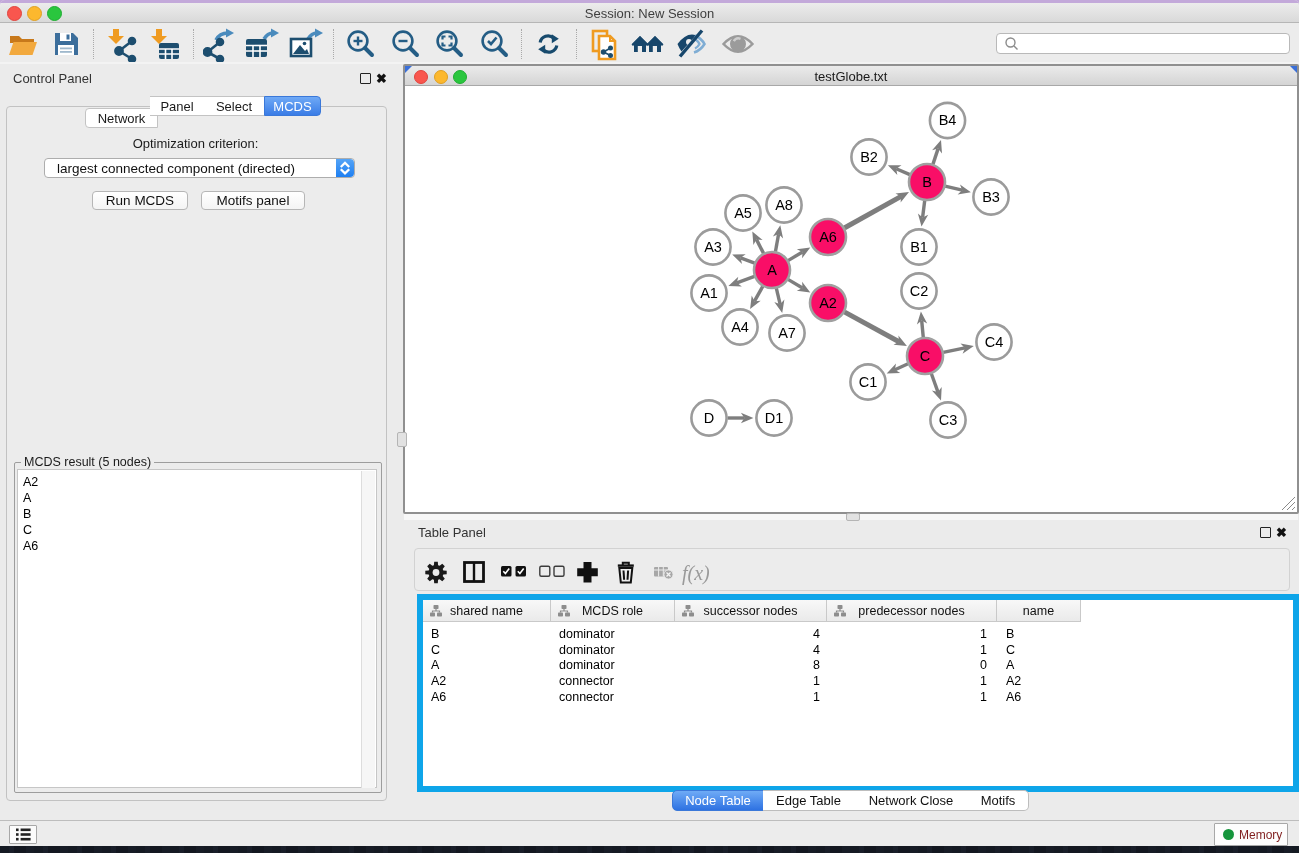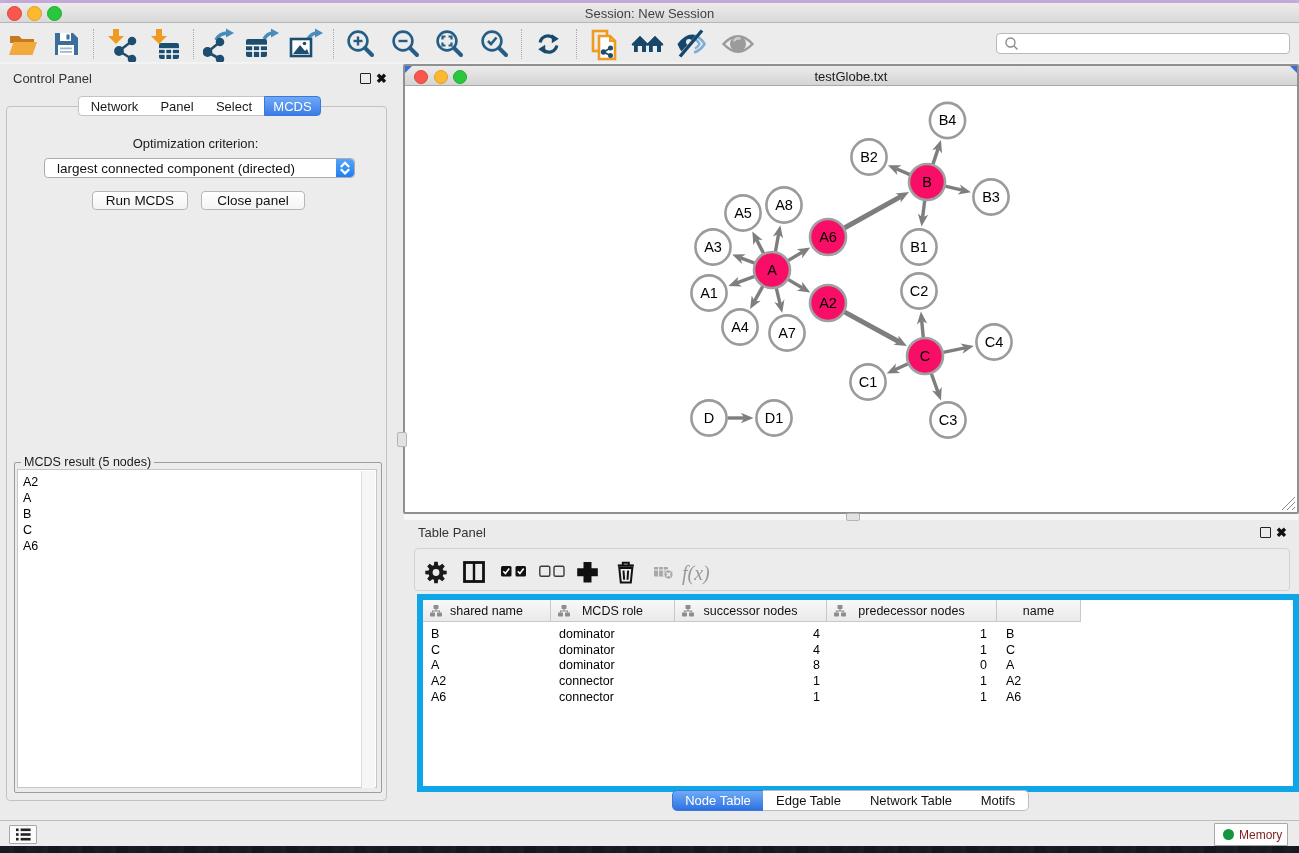--- a/index.html
+++ b/index.html
@@ -243,34 +243,34 @@
  <circle cx="6.5" cy="6.5" r="4.5" fill="none" stroke="#8b8b8b" stroke-width="1.4"></circle>
  <line x1="10" y1="10" x2="13.5" y2="13.5" stroke="#8b8b8b" stroke-width="1.4"></line>
         </svg>
       </div>
 </div>
 <div id="main"></div>
 <div id="cp-title">Control Panel</div>
 <div class="pbtn-sq" style="left:360px;top:73px"></div>
 <div class="pbtn-x" style="left:376px;top:71px">✖</div>
 <div id="cp-box"></div>
-<div class="seg" style="left:78px;width:73px;border-radius:4px 0 0 4px;">Network</div>
+<div class="seg" style="left:85px;width:73px;border-radius:4px 0 0 4px;margin-top:12px;">Network</div>
 <div class="seg" style="left:150px;width:55px;border-left:none;">Panel</div>
 <div class="seg" style="left:204px;width:61px;border-left:none;">Select</div>
 <div class="seg sel" style="left:264px;width:57px;border-radius:0 4px 4px 0;">MCDS</div>
 <div id="combo">
       <span class="txt">largest connected component (directed)</span>
  <div class="step"><svg width="18" height="18" viewBox="0 0 18 18">
   <path d="M4.8 8 L9 3.8 L13.2 8" fill="none" stroke="#fff" stroke-width="2.3"></path>
   <path d="M4.8 10.2 L9 14.4 L13.2 10.2" fill="none" stroke="#fff" stroke-width="2.3"></path>
         </svg></div>
 </div>
 <div id="opt-label">Optimization criterion:</div>
 <div class="btn" style="left:92px;width:96px;">Run MCDS</div>
-<div class="btn" style="left:201px;width:104px;">Close panel</div>
+<div class="btn" style="left:201px;width:104px;">Motifs panel</div>
 <div id="grp"></div>
 <div id="grp-label">MCDS result (5 nodes)</div>
 <div id="grp-list">
  <div class="sb"></div>
  <div class="it" style="top:5px">A2</div>
  <div class="it" style="top:21px">A</div>
  <div class="it" style="top:37px">B</div>
  <div class="it" style="top:53px">C</div>
  <div class="it" style="top:69px">A6</div>
 </div>
@@ -477,21 +477,21 @@
       <div class="rowt num" style="left:404px;top:74px;width:160px;">1</div>
  <div class="rowt" style="left:583px;top:74px;">A2</div>
  <div class="rowt" style="left:8px;top:90px;">A6</div>
       <div class="rowt" style="left:136px;top:90px;">connector</div>
  <div class="rowt num" style="left:252px;top:90px;width:145px;">1</div>
       <div class="rowt num" style="left:404px;top:90px;width:160px;">1</div>
  <div class="rowt" style="left:583px;top:90px;">A6</div>
 </div>
 <div class="btab sel" style="left:672px;width:92px;border-radius:5px 0 0 5px;">Node Table</div>
 <div class="btab" style="left:763px;width:92px;border-left:none;">Edge Table</div>
-<div class="btab" style="left:854px;width:115px;border-left:none;">Network Table</div>
+<div class="btab" style="left:854px;width:115px;border-left:none;">Network Close</div>
 <div class="btab" style="left:968px;width:61px;border-radius:0 5px 5px 0;border-left:none;">Motifs</div>
 <div id="status">
   <div id="sb-btn">
         <svg width="15" height="13" style="position:absolute;left:6px;top:2px" viewBox="0 0 15 13">
    <g fill="#222">
             <rect x="0" y="0.5" width="2.6" height="2.6"></rect>
             <rect x="0" y="5.2" width="2.6" height="2.6"></rect>
             <rect x="0" y="9.9" width="2.6" height="2.6"></rect>
    <rect x="4.6" y="0.5" width="10" height="2.6"></rect>
             <rect x="4.6" y="5.2" width="10" height="2.6"></rect>

